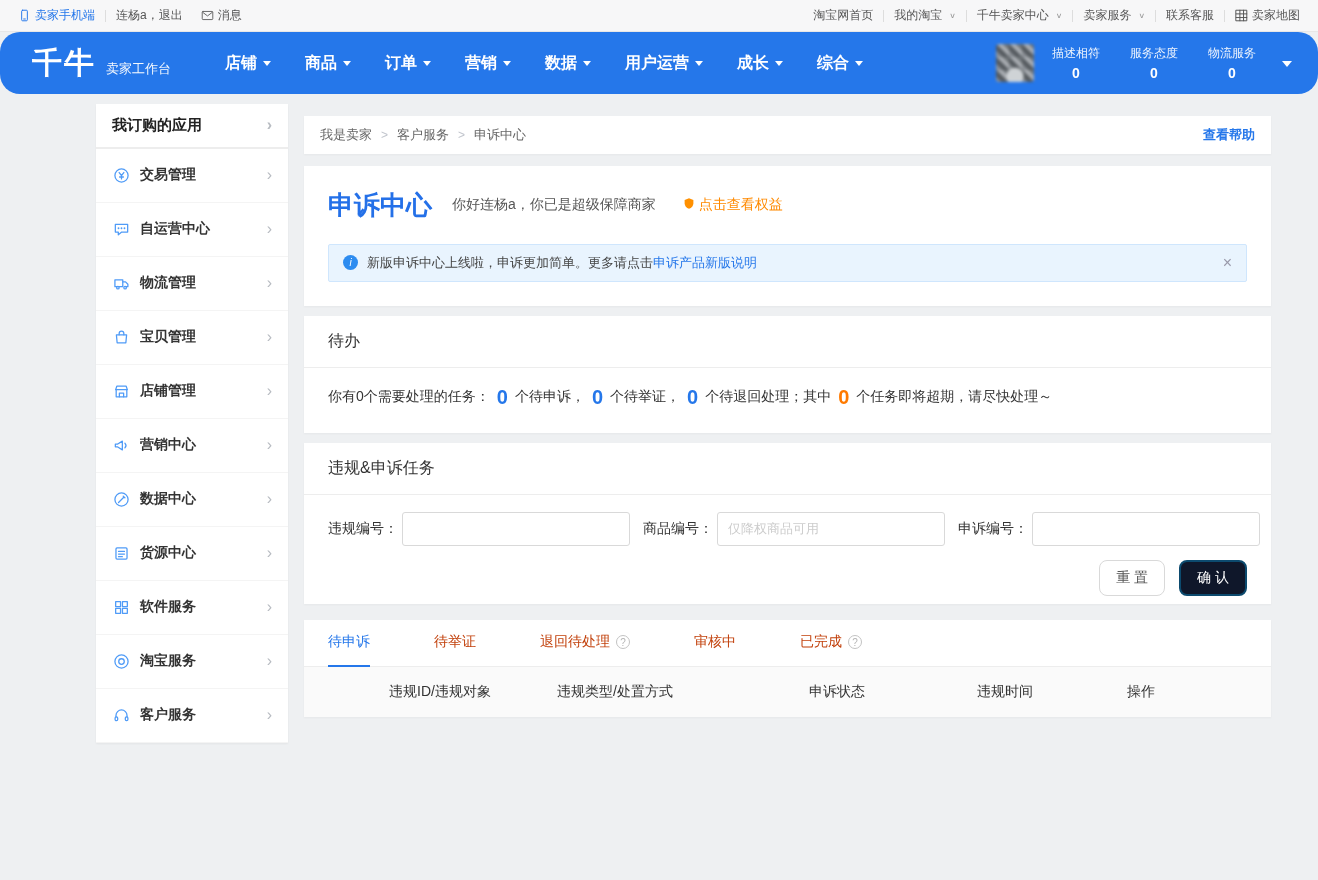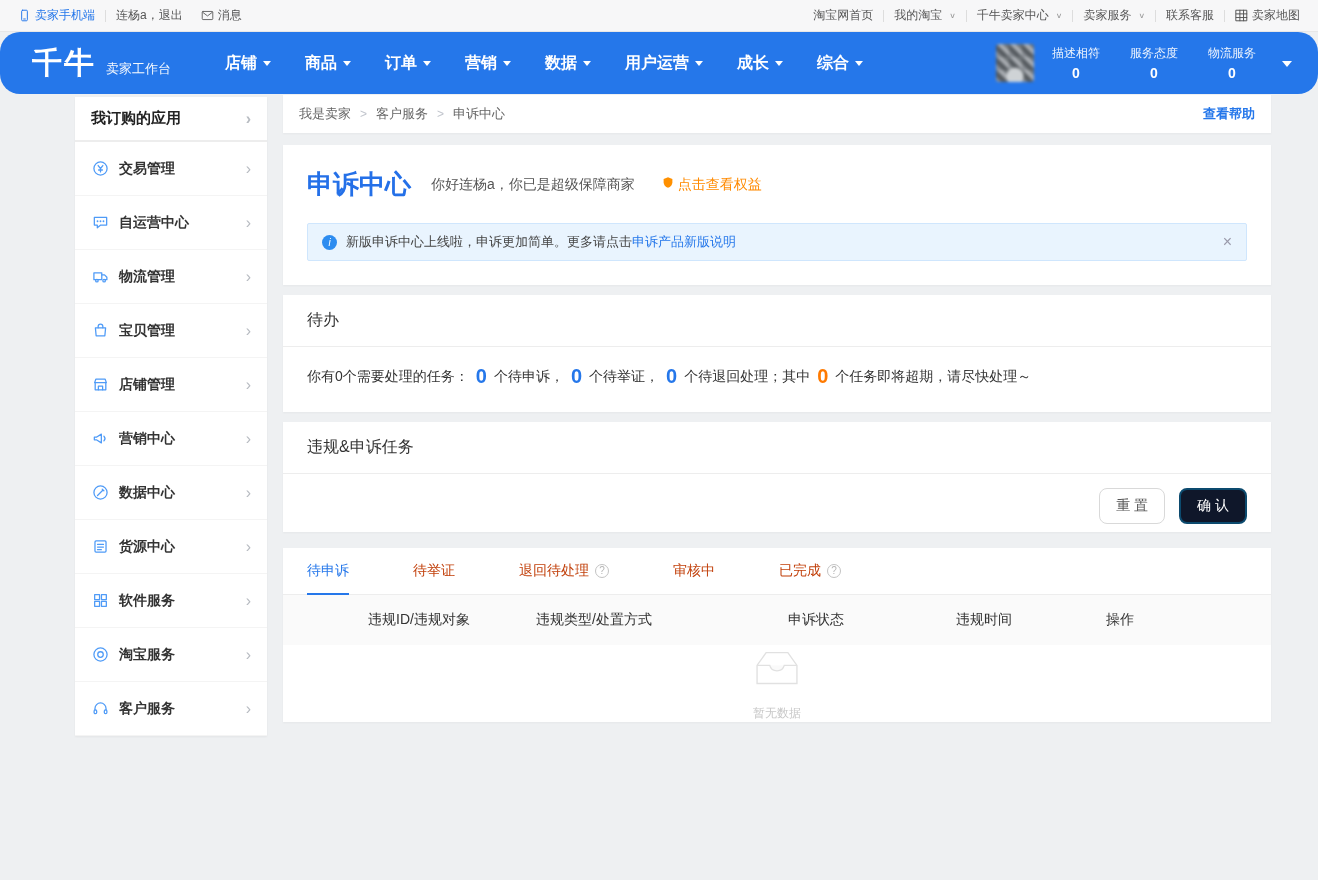--- a/index.html
+++ b/index.html
@@ -31,21 +31,21 @@
   .avatar{width:38px;height:38px;border-radius:3px;overflow:hidden;cursor:pointer;
     background:
       radial-gradient(circle at 50% 85%, #cfd3d6 0 8px, transparent 9px),
       linear-gradient(45deg,#8b9096 25%,#565b60 25% 50%,#a9adb2 50% 75%,#6e7377 75%);
     background-size:100% 100%,13px 13px; filter:blur(1.5px);}
   .stat{width:72px;text-align:center;cursor:pointer;margin-left:6px;}
   .stat-label{font-size:12px;opacity:.92;white-space:nowrap;}
   .stat-value{font-size:14px;font-weight:bold;margin-top:3px;}
   .nav-caret-big{width:0;height:0;border:5px solid transparent;border-top:6px solid #fff;margin-left:14px;margin-top:6px;cursor:pointer;}
   
-  .content{display:flex;gap:16px;padding:16px 47px 0 75px;height:642px;align-items:flex-end;}
+  .content{display:flex;gap:16px;padding:16px 47px 0 96px;height:642px;align-items:center;}
   .card{background:#fff;box-shadow:0 1px 2px rgba(0,0,0,.04);}
   
   .sidebar{width:192px;background:#fff;box-shadow:0 1px 2px rgba(0,0,0,.05);flex:none;}
   .sb-top{height:44px;display:flex;align-items:center;justify-content:space-between;
     padding:0 16px;font-size:15px;font-weight:bold;color:#222;border-bottom:1px solid #ededed;cursor:pointer;}
   .sb-common{padding:12px 16px 14px;}
   .sb-common-title{font-size:16px;font-weight:bold;color:#222;margin-bottom:10px;}
   .sb-quick{display:grid;grid-template-columns:76px 1fr;row-gap:9px;column-gap:8px;font-size:12px;color:#555;}
   .sb-quick span{cursor:pointer;white-space:nowrap;}
   .sb-menu{border-top:1px solid #ededed;}
@@ -386,20 +386,34 @@
         <span>个待举证，</span>
         <span class="todo-num">0</span>
         <span>个待退回处理；其中</span>
         <span class="todo-num orange">0</span>
         <span>个任务即将超期，请尽快处理～</span>
       </div>
     </div>
 
     <div class="card tasks-card">
       <div class="card-head">违规&amp;申诉任务</div>
+      <div class="form-row">
+        <div class="field">
+          <label>违规编号：</label>
+          <input type="text" style="">
+        </div>
+        <div class="field">
+          <label>商品编号：</label>
+          <input type="text" placeholder="仅降权商品可用" style="">
+        </div>
+        <div class="field">
+          <label>申诉编号：</label>
+          <input type="text" style="">
+        </div>
+      </div>
       <div class="btn-row">
         <div class="btn btn-reset">重 置</div>
         <div class="btn btn-confirm">确 认</div>
       </div>
     </div>
 
     <div class="card table-card">
       <div class="tabs">
         <div class="tab active">
             <span>待申诉</span>
@@ -419,25 +433,16 @@
             <span class="q-icon"></span>
           </div>
       </div>
       <div class="thead">
         <div class="th th1">违规ID/违规对象</div>
         <div class="th th2">违规类型/处置方式</div>
         <div class="th th3">申诉状态</div>
         <div class="th th4">违规时间</div>
         <div class="th th5">操作</div>
       </div>
-      <div class="empty">
-        <span>
-          <svg width="58" height="48" viewBox="0 0 64 52">
-            <path d="M10 22 L20 8 H44 L54 22 V42 H10 Z" fill="#ffffff" stroke="#e1e1e1" stroke-width="1.5"></path>
-            <path d="M10 22 H24 c1 4 4 6 8 6 s7-2 8-6 H54" fill="#fafafa" stroke="#e1e1e1" stroke-width="1.5"></path>
-          </svg>
-        </span>
-        <span class="empty-text">暂无数据</span>
-      </div>
     </div>
 
   </main>
 </div>
 
 </body></html>

